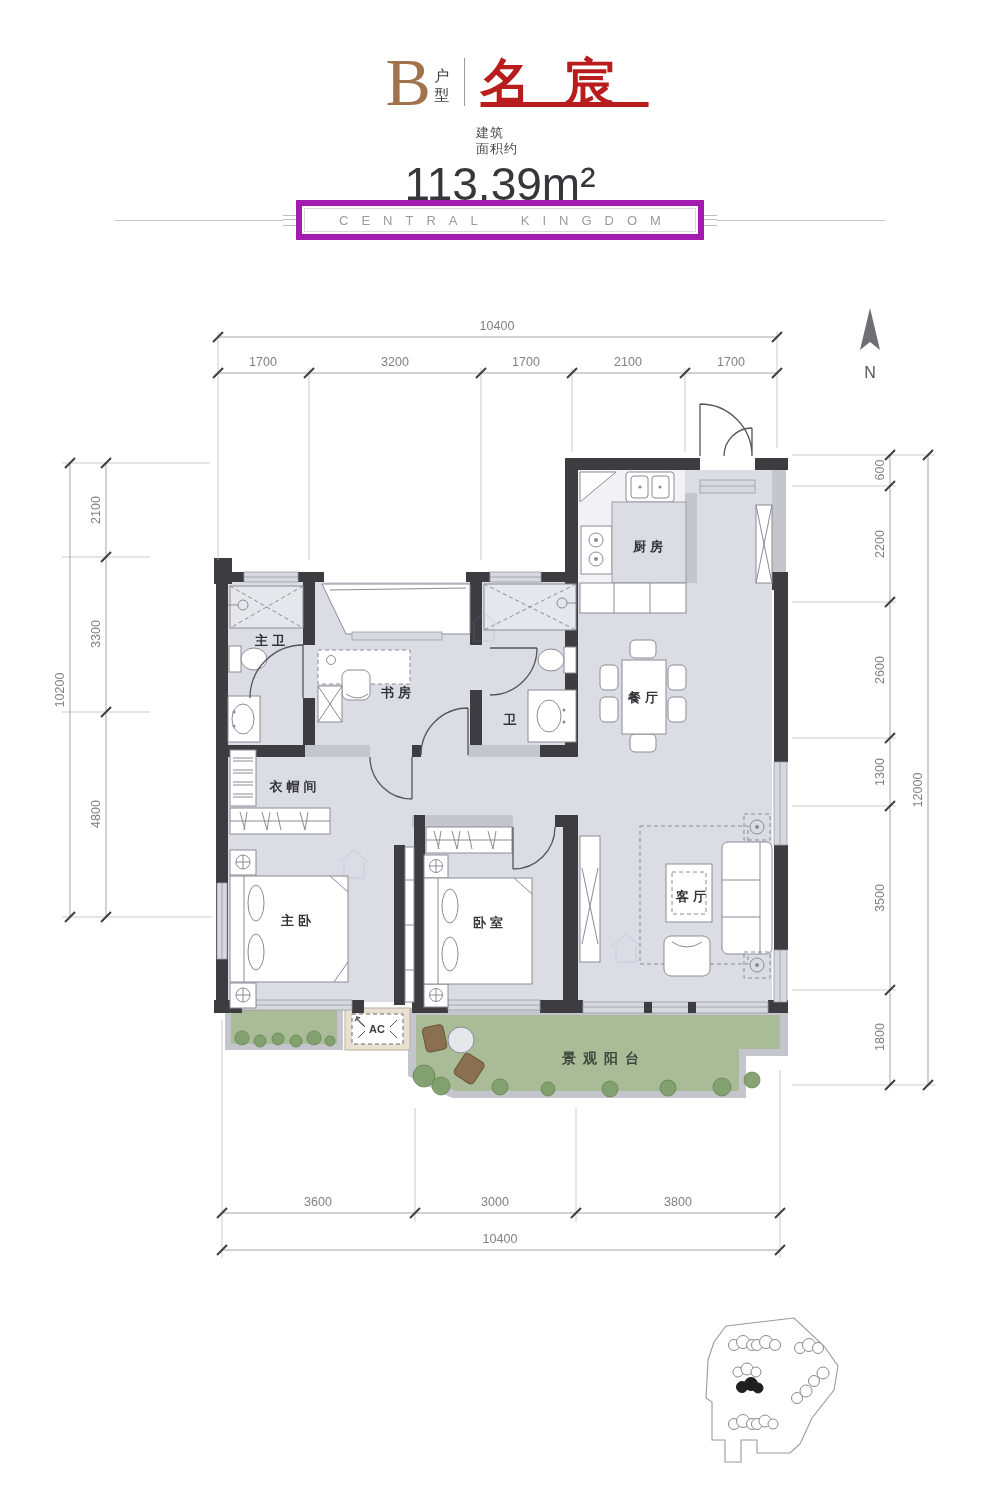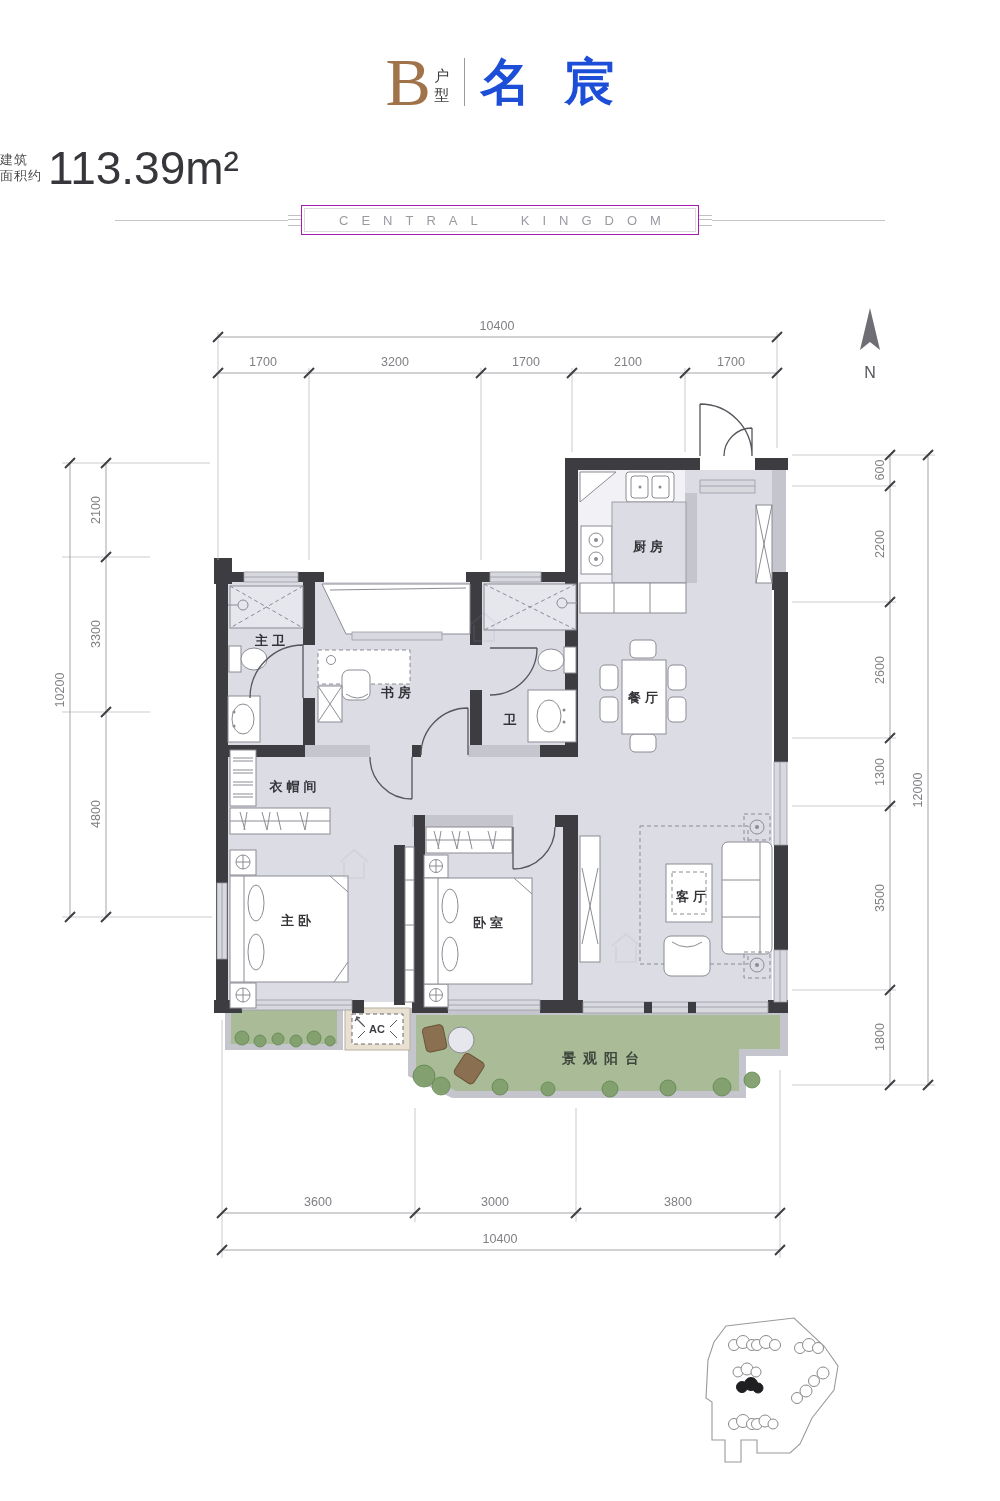--- a/index.html
+++ b/index.html
@@ -5,30 +5,30 @@
   html,body{margin:0;padding:0;background:#f3f3f3;}
   .page{position:relative;width:1000px;height:1501px;background:#ffffff;margin:0 auto;overflow:hidden;
         font-family:"Liberation Sans",sans-serif;}
   
   .hdr{position:absolute;top:50px;left:0;width:1000px;text-align:center;}
   .hdr-row1{display:flex;justify-content:center;align-items:center;height:64px;}
   .unit-b{font-family:"Liberation Serif",serif;font-size:68px;line-height:60px;color:#a1734a;font-weight:400;}
   .vstack{display:inline-block;width:1.05em;font-size:15px;line-height:1.25;color:#3c3c40;
           word-break:break-all;margin:8px 0 0 3px;letter-spacing:0;}
   .hdivider{width:1px;height:48px;background:#9a9a9e;margin:0 16px 0 14px;}
-  .proj-name{font-size:50px;font-weight:700;color:#1d4ed8;letter-spacing:34px;margin-right:-34px;line-height:60px;}
-  .hdr-row2{display:flex;align-items:center;margin-top:30px;height:48px;}
+  .proj-name{font-size:50px;font-weight:700;color:#b91c1c;letter-spacing:34px;margin-right:-34px;line-height:60px;text-decoration:underline;}
+  .hdr-row2{display:flex;justify-content:center;align-items:center;margin-top:30px;height:48px;flex-direction:column;}
   .area-prefix{font-size:13px;color:#4a4a4e;line-height:1.25;text-align:left;margin-right:6px;letter-spacing:1px;}
   .area-value{font-size:46px;font-weight:400;color:#37373b;letter-spacing:0;}
   .rooms-summary{font-size:37px;font-weight:700;color:#333337;letter-spacing:4px;margin-left:22px;}
   .banner{display:flex;align-items:center;margin-top:12px;padding:0 115px;height:32px;}
   .bline{flex:1;height:1px;background:#c6c6ca;}
   .bconn{width:13px;height:9px;border-top:1px solid #c0c0c4;border-bottom:1px solid #c0c0c4;
          background-image:linear-gradient(to bottom,transparent 3px,#c0c0c4 3px,#c0c0c4 4px,transparent 4px);}
-  .bbox{width:396px;height:28px;border:1px solid #a21caf;box-shadow:inset 0 0 0 2px #ffffff,inset 0 0 0 3px #dadade;
+  .bbox{width:396px;height:28px;border:6px solid #a21caf;box-shadow:inset 0 0 0 2px #ffffff,inset 0 0 0 3px #dadade;
         display:flex;align-items:center;justify-content:center;}
   .bbox span{font-size:13px;color:#9a9aa0;letter-spacing:13px;margin-right:-13px;word-spacing:14px;white-space:nowrap;}
   
   svg{position:absolute;left:0;top:0;}
   .wall{fill:#3d3c41;}
   .wallg{fill:#c5c5cd;}
   .floor{fill:#dcdce4;}
   .kfloor{fill:#f2f2f6;}
   .fix{fill:#ffffff;stroke:#8b8b94;stroke-width:1;}
   .fixg{fill:#e6e6ed;stroke:#8b8b94;stroke-width:1;}

